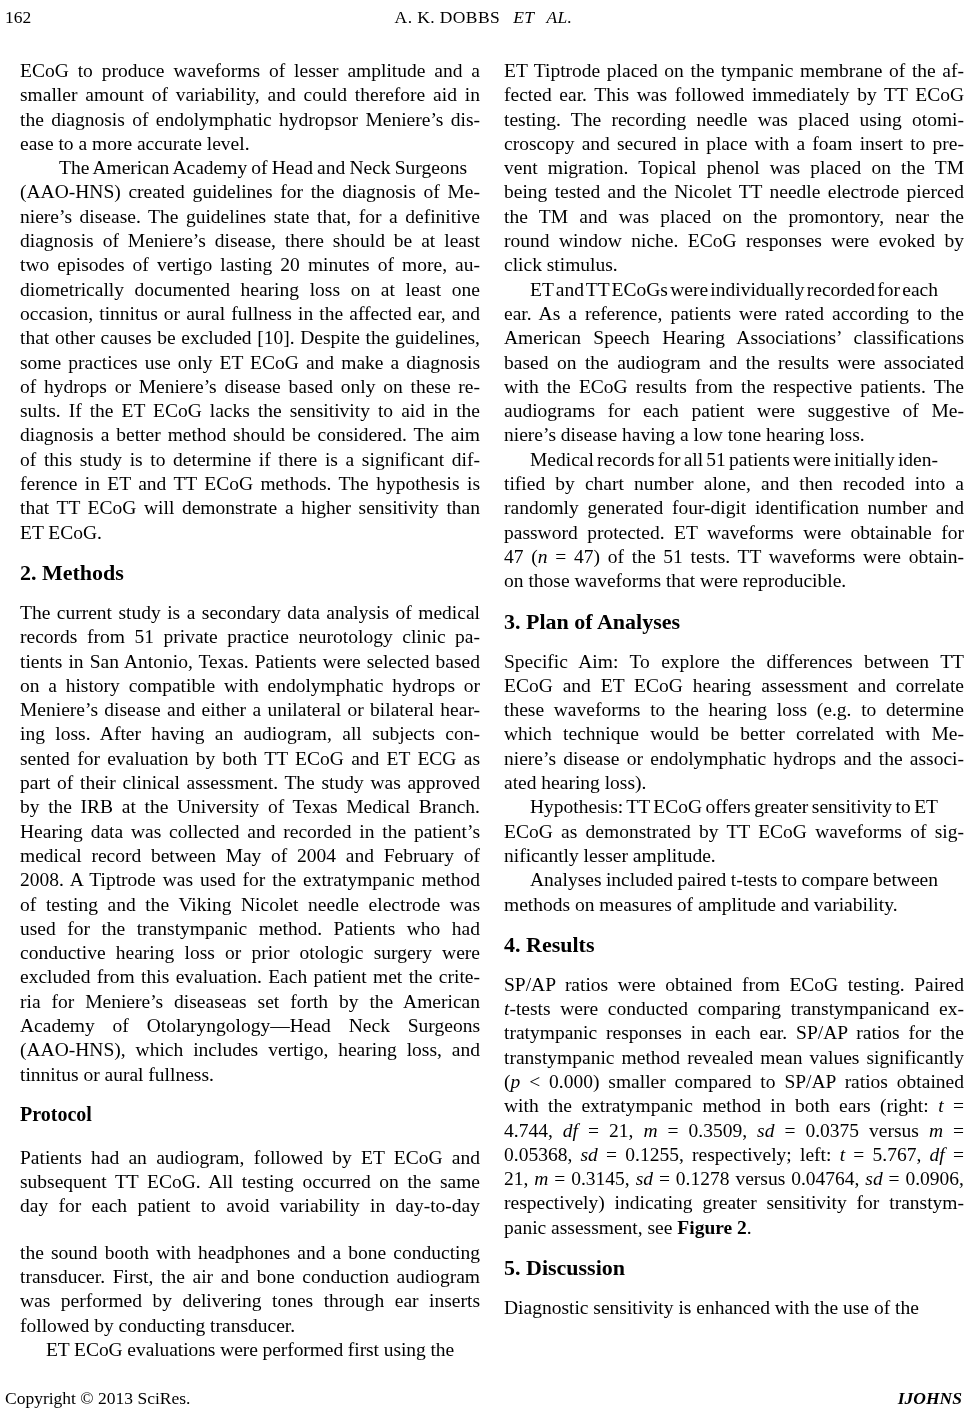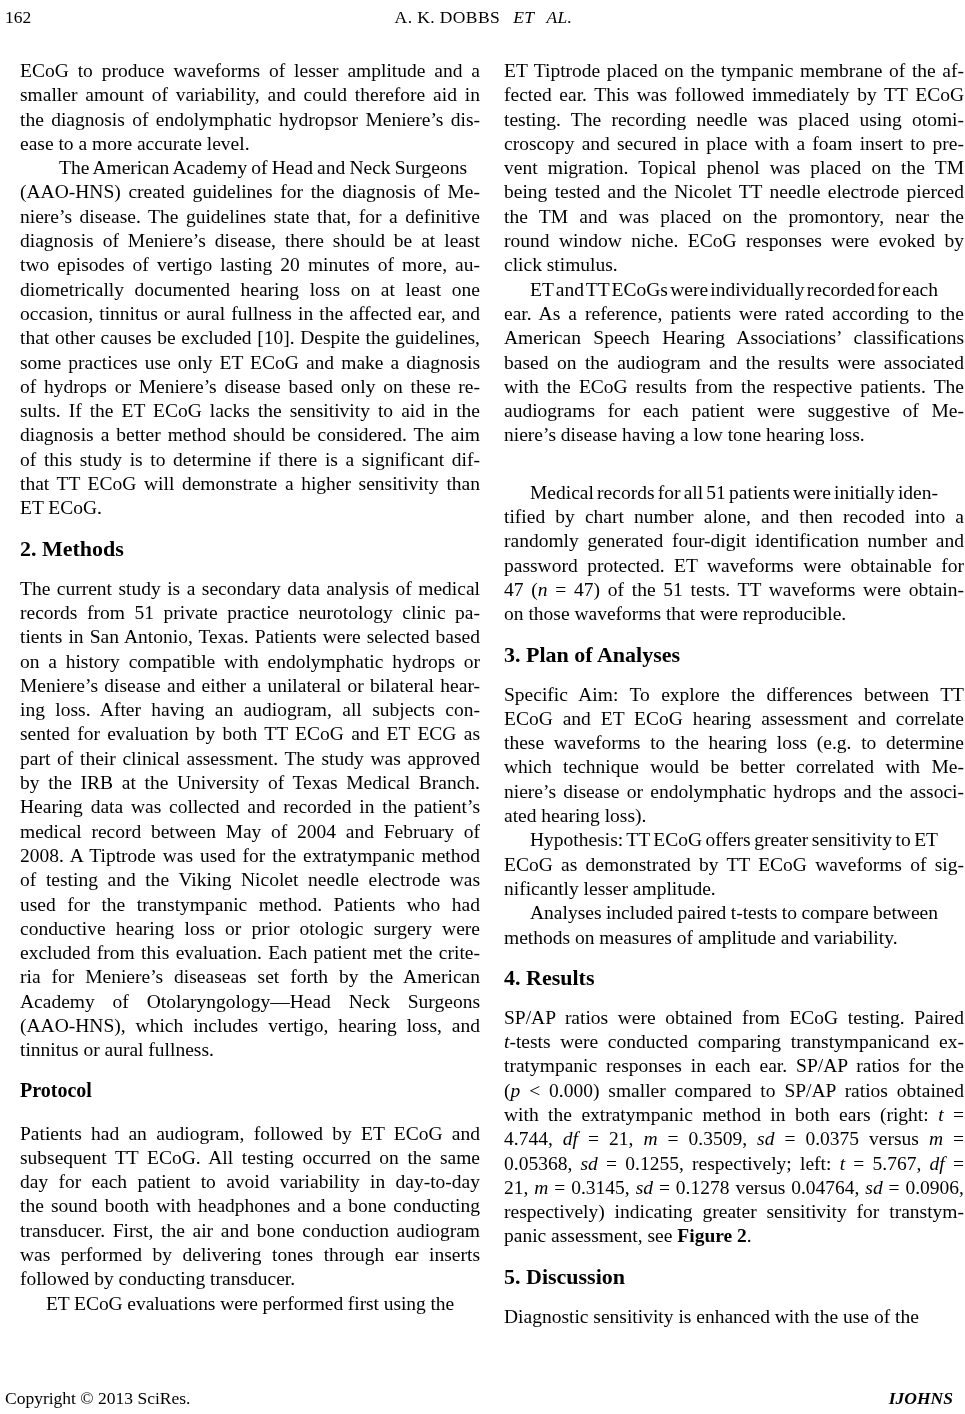--- a/index.html
+++ b/index.html
@@ -21,21 +21,21 @@
   #col-left{left:20px;}
   #col-right{left:504px;}
   .para{margin:0;}
   .line{display:block;text-align:left;}
   .line.indent{text-indent:26px;}
   .sec-h{font-size:22px;line-height:28px;font-weight:bold;margin:14px 0 14px 0;}
   .sub-h{font-size:20px;line-height:26px;font-weight:bold;margin:14px 0 19px 0;}
   
   .ftr{position:absolute;top:1388px;left:5px;right:3px;height:24px;font-size:17.5px;}
   .copyright{position:absolute;left:0;top:0;}
-  .journal{position:absolute;right:9px;top:0;font-weight:bold;font-style:italic;}
+  .journal{position:absolute;right:0;top:0;font-weight:bold;font-style:italic;}
 </style>
 </head>
 <body>
 
 <div class="page">
 
   <header class="hdr">
     <span class="pageno">162</span>
     <span class="runtitle"><span>A. K. DOBBS</span><span class="etal">ET</span><span class="al">AL.</span></span>
   </header>
@@ -55,20 +55,21 @@
           <div class="line" style="white-space: nowrap; word-spacing: 4.0918px;">diagnosis of Meniere’s disease, there should be at least</div>
           <div class="line" style="white-space: nowrap; word-spacing: 3.21181px;">two episodes of vertigo lasting 20 minutes of more, au-</div>
           <div class="line" style="white-space: nowrap; word-spacing: 5.76116px;">diometrically documented hearing loss on at least one</div>
           <div class="line" style="white-space: nowrap; word-spacing: 1.24132px;">occasion, tinnitus or aural fullness in the affected ear, and</div>
           <div class="line" style="white-space: nowrap; word-spacing: 0.779297px;">that other causes be excluded [10]. Despite the guidelines,</div>
           <div class="line" style="white-space: nowrap; word-spacing: 2.2309px;">some practices use only ET ECoG and make a diagnosis</div>
           <div class="line" style="white-space: nowrap; word-spacing: 2.91493px;">of hydrops or Meniere’s disease based only on these re-</div>
           <div class="line" style="white-space: nowrap; word-spacing: 3.15057px;">sults. If the ET ECoG lacks the sensitivity to aid in the</div>
           <div class="line" style="white-space: nowrap; word-spacing: 2.10352px;">diagnosis a better method should be considered. The aim</div>
           <div class="line" style="white-space: nowrap; word-spacing: 2.77699px;">of this study is to determine if there is a significant dif-</div>
+          <div class="line" style="white-space: nowrap; word-spacing: 2.52778px;">ference in ET and TT ECoG methods. The hypothesis is</div>
           <div class="line" style="white-space: nowrap; word-spacing: 2.75391px;">that TT ECoG will demonstrate a higher sensitivity than</div>
           <div class="line last" style="white-space: nowrap;">ET ECoG.</div>
         </div>
         <h2 class="sec-h">2. Methods</h2>
         <div class="para">
           <div class="line" style="white-space: nowrap; word-spacing: 1.59549px;">The current study is a secondary data analysis of medical</div>
           <div class="line" style="white-space: nowrap; word-spacing: 4.68527px;">records from 51 private practice neurotology clinic pa-</div>
           <div class="line" style="white-space: nowrap; word-spacing: 1.25781px;">tients in San Antonio, Texas. Patients were selected based</div>
           <div class="line" style="white-space: nowrap; word-spacing: 3.89732px;">on a history compatible with endolymphatic hydrops or</div>
           <div class="line" style="white-space: nowrap; word-spacing: 1.51367px;">Meniere’s disease and either a unilateral or bilateral hear-</div>
@@ -86,21 +87,21 @@
           <div class="line" style="white-space: nowrap; word-spacing: 6.05859px;">ria for Meniere’s diseaseas set forth by the American</div>
           <div class="line" style="white-space: nowrap; word-spacing: 13.0078px;">Academy of Otolaryngology—Head Neck Surgeons</div>
           <div class="line" style="white-space: nowrap; word-spacing: 5.08854px;">(AAO-HNS), which includes vertigo, hearing loss, and</div>
           <div class="line last" style="white-space: nowrap;">tinnitus or aural fullness.</div>
         </div>
         <h3 class="sub-h">Protocol</h3>
         <div class="para">
           <div class="line" style="white-space: nowrap; word-spacing: 4.4043px;">Patients had an audiogram, followed by ET ECoG and</div>
           <div class="line" style="white-space: nowrap; word-spacing: 3.76953px;">subsequent TT ECoG. All testing occurred on the same</div>
           <div class="line" style="white-space: nowrap; word-spacing: 5.38281px;">day for each patient to avoid variability in day-to-day</div>
-          <div class="line" style="white-space: nowrap; word-spacing: 2.25977px;">the sound booth with headphones and a bone conducting</div>
+          <div class="line" style="white-space: nowrap; word-spacing: 2.25977px; margin-top: 22px;">the sound booth with headphones and a bone conducting</div>
           <div class="line" style="white-space: nowrap; word-spacing: 2.8192px;">transducer. First, the air and bone conduction audiogram</div>
           <div class="line" style="white-space: nowrap; word-spacing: 5.60491px;">was performed by delivering tones through ear inserts</div>
           <div class="line last" style="white-space: nowrap;">followed by conducting transducer.</div>
         </div>
         <div class="para">
           <div class="line last indent" style="white-space: nowrap; letter-spacing: -0.075px;">ET ECoG evaluations were performed first using the</div>
         </div>
       </div>
     <div class="col" id="col-right">
         <div class="para">
@@ -117,21 +118,21 @@
         <div class="para">
           <div class="line indent" style="white-space: nowrap; word-spacing: -2.60938px;">ET and TT ECoGs were individually recorded for each</div>
           <div class="line" style="white-space: nowrap; word-spacing: 3.16667px;">ear. As a reference, patients were rated according to the</div>
           <div class="line" style="white-space: nowrap; word-spacing: 7.60156px;">American Speech Hearing Associations’ classifications</div>
           <div class="line" style="white-space: nowrap; word-spacing: 3.62109px;">based on the audiogram and the results were associated</div>
           <div class="line" style="white-space: nowrap; word-spacing: 3.32227px;">with the ECoG results from the respective patients. The</div>
           <div class="line" style="white-space: nowrap; word-spacing: 7.77679px;">audiograms for each patient were suggestive of Me-</div>
           <div class="line last" style="white-space: nowrap;">niere’s disease having a low tone hearing loss.</div>
         </div>
         <div class="para">
-          <div class="line indent" style="white-space: nowrap; word-spacing: -1.66016px; margin-top: 33px;">Medical records for all 51 patients were initially iden-</div>
+          <div class="line indent" style="white-space: nowrap; word-spacing: -1.66016px;">Medical records for all 51 patients were initially iden-</div>
           <div class="line" style="white-space: nowrap; word-spacing: 5.26562px;">tified by chart number alone, and then recoded into a</div>
           <div class="line" style="white-space: nowrap; word-spacing: 3.81562px;">randomly generated four-digit identification number and</div>
           <div class="line" style="white-space: nowrap; word-spacing: 4.61979px;">password protected. ET waveforms were obtainable for</div>
           <div class="line" style="white-space: nowrap; word-spacing: 2.87642px;">47 (<i>n</i> = 47) of the 51 tests. TT waveforms were obtain-</div>
           <div class="line last" style="white-space: nowrap;">on those waveforms that were reproducible.</div>
         </div>
         <h2 class="sec-h">3. Plan of Analyses</h2>
         <div class="para">
           <div class="line" style="white-space: nowrap; word-spacing: 6.57589px;">Specific Aim: To explore the differences between TT</div>
           <div class="line" style="white-space: nowrap; word-spacing: 5.03795px;">ECoG and ET ECoG hearing assessment and correlate</div>
@@ -147,20 +148,21 @@
         </div>
         <div class="para">
           <div class="line indent" style="white-space: nowrap; word-spacing: -0.408854px;">Analyses included paired t-tests to compare between</div>
           <div class="line last" style="white-space: nowrap;">methods on measures of amplitude and variability.</div>
         </div>
         <h2 class="sec-h">4. Results</h2>
         <div class="para">
           <div class="line" style="white-space: nowrap; word-spacing: 4.6942px;">SP/AP ratios were obtained from ECoG testing. Paired</div>
           <div class="line" style="white-space: nowrap; word-spacing: 4.82188px;"><i>t</i>-tests were conducted comparing transtympanicand ex-</div>
           <div class="line" style="white-space: nowrap; word-spacing: 4.04492px;">tratympanic responses in each ear. SP/AP ratios for the</div>
+          <div class="line" style="white-space: nowrap; word-spacing: 2.22187px;">transtympanic method revealed mean values significantly</div>
           <div class="line" style="white-space: nowrap; word-spacing: 4.01953px;">(<i>p</i> &lt; 0.000) smaller compared to SP/AP ratios obtained</div>
           <div class="line" style="white-space: nowrap; word-spacing: 4.57986px;">with the extratympanic method in both ears (right: <i>t</i> =</div>
           <div class="line" style="white-space: nowrap; word-spacing: 5.14323px;">4.744, <i>df</i> = 21, <i>m</i> = 0.3509, <i>sd</i> = 0.0375 versus <i>m</i> =</div>
           <div class="line" style="white-space: nowrap; word-spacing: 3.37812px;">0.05368, <i>sd</i> = 0.1255, respectively; left: <i>t</i> = 5.767, <i>df</i> =</div>
           <div class="line" style="white-space: nowrap; word-spacing: 1.04688px;">21, <i>m</i> = 0.3145, <i>sd</i> = 0.1278 versus 0.04764, <i>sd</i> = 0.0906,</div>
           <div class="line" style="white-space: nowrap; word-spacing: 5.03437px;">respectively) indicating greater sensitivity for transtym-</div>
           <div class="line last" style="white-space: nowrap;">panic assessment, see <b>Figure 2</b>.</div>
         </div>
         <h2 class="sec-h">5. Discussion</h2>
         <div class="para">

